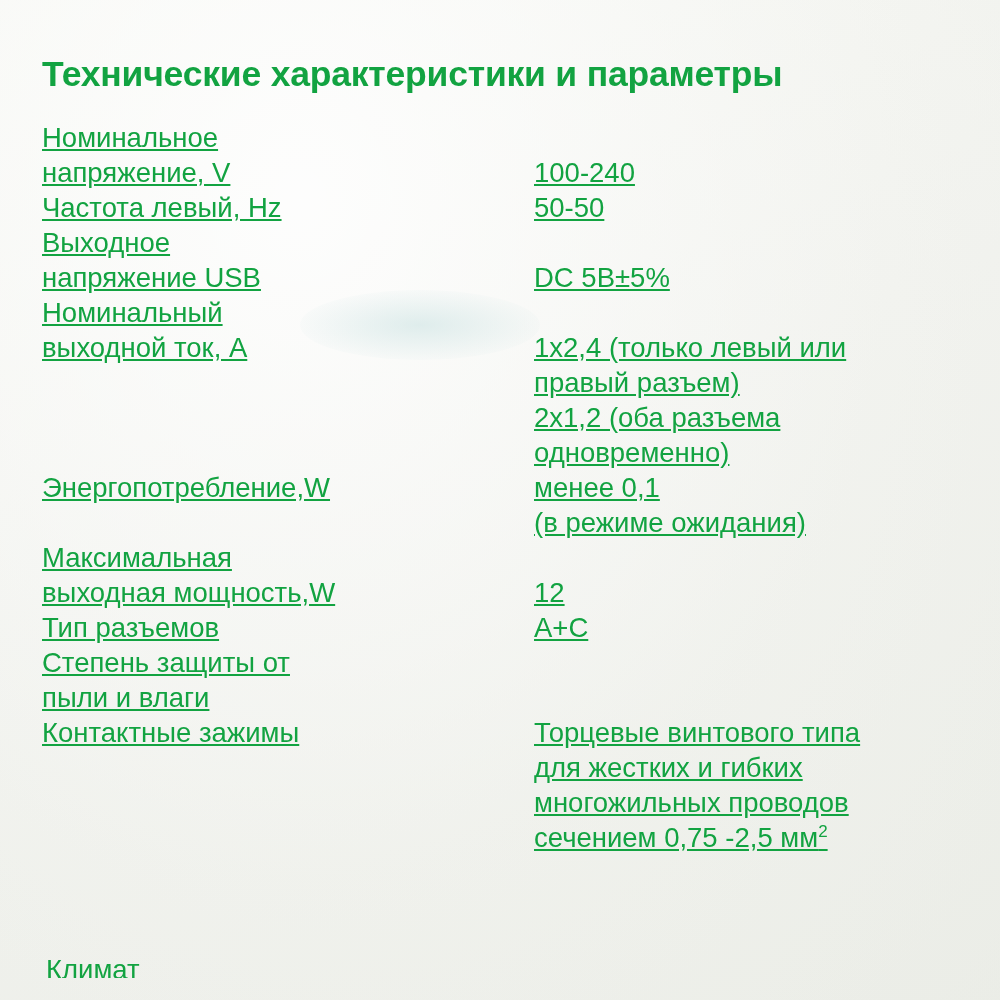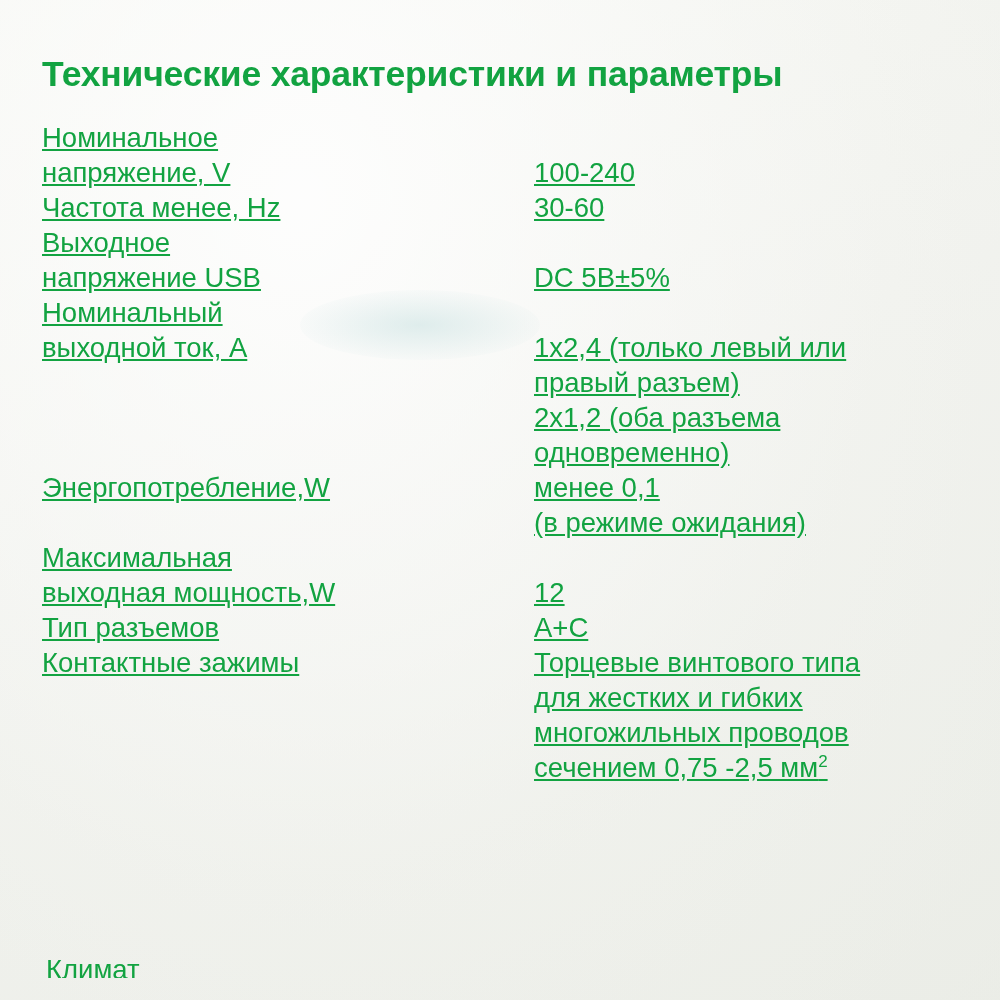--- a/index.html
+++ b/index.html
@@ -102,22 +102,22 @@
   <div class="spec-table">
 
     <div class="spec-row">
       <div class="spec-label">Номинальное
 напряжение, V</div>
       <div class="spec-value">
 100-240</div>
     </div>
 
     <div class="spec-row">
-      <div class="spec-label">Частота менее, Hz</div>
-      <div class="spec-value">30-60</div>
+      <div class="spec-label">Частота левый, Hz</div>
+      <div class="spec-value">50-50</div>
     </div>
 
     <div class="spec-row">
       <div class="spec-label">Выходное
 напряжение USB</div>
       <div class="spec-value">
 DC 5В±5%</div>
     </div>
 
     <div class="spec-row">
@@ -143,20 +143,22 @@
 12</div>
     </div>
 
 
     <div class="spec-row">
       <div class="spec-label">Тип разъемов</div>
       <div class="spec-value">А+С</div>
     </div>
 
     <div class="spec-row">
+      <div class="spec-label">Степень защиты от
+пыли и влаги</div>
     </div>
 
     <div class="spec-row">
       <div class="spec-label">Контактные зажимы</div>
       <div class="spec-value"><span>Торцевые винтового типа
 для жестких и гибких
 многожильных проводов
 сечением 0,75 -2,5 мм</span><sup>2</sup></div>
     </div>
 

